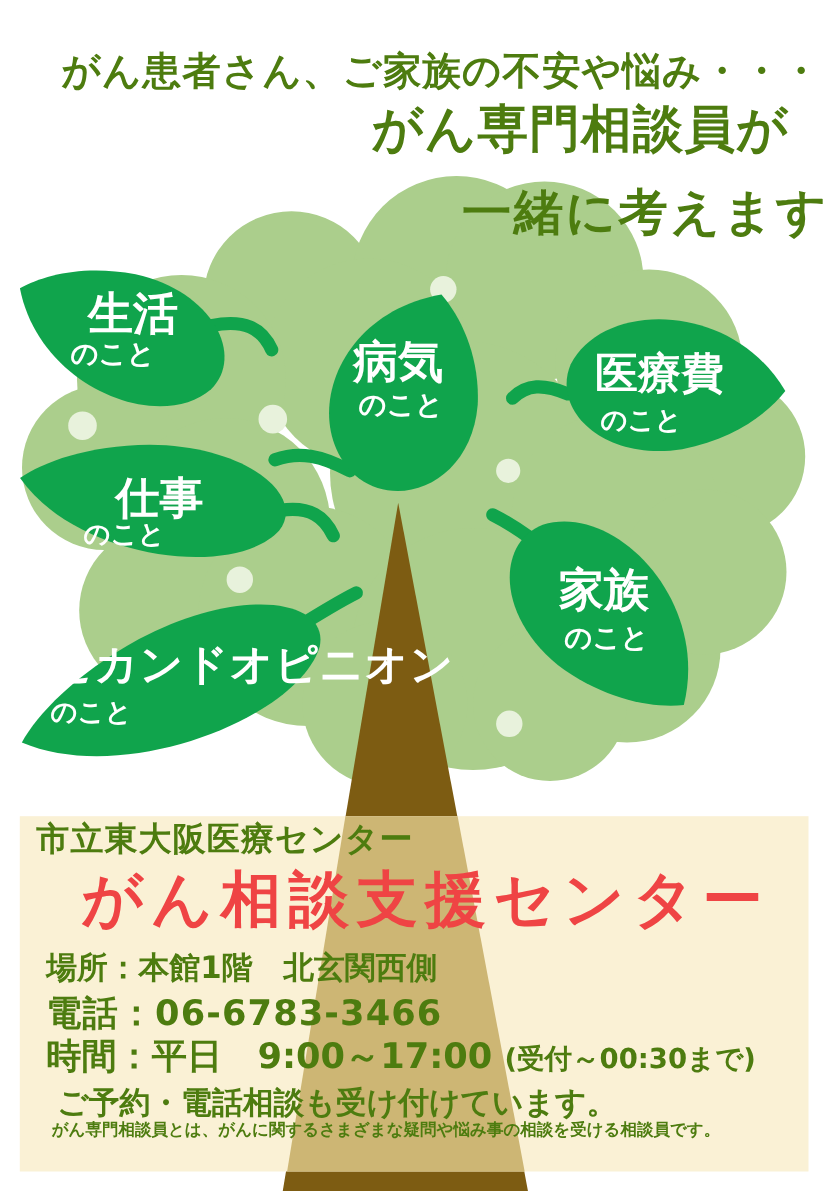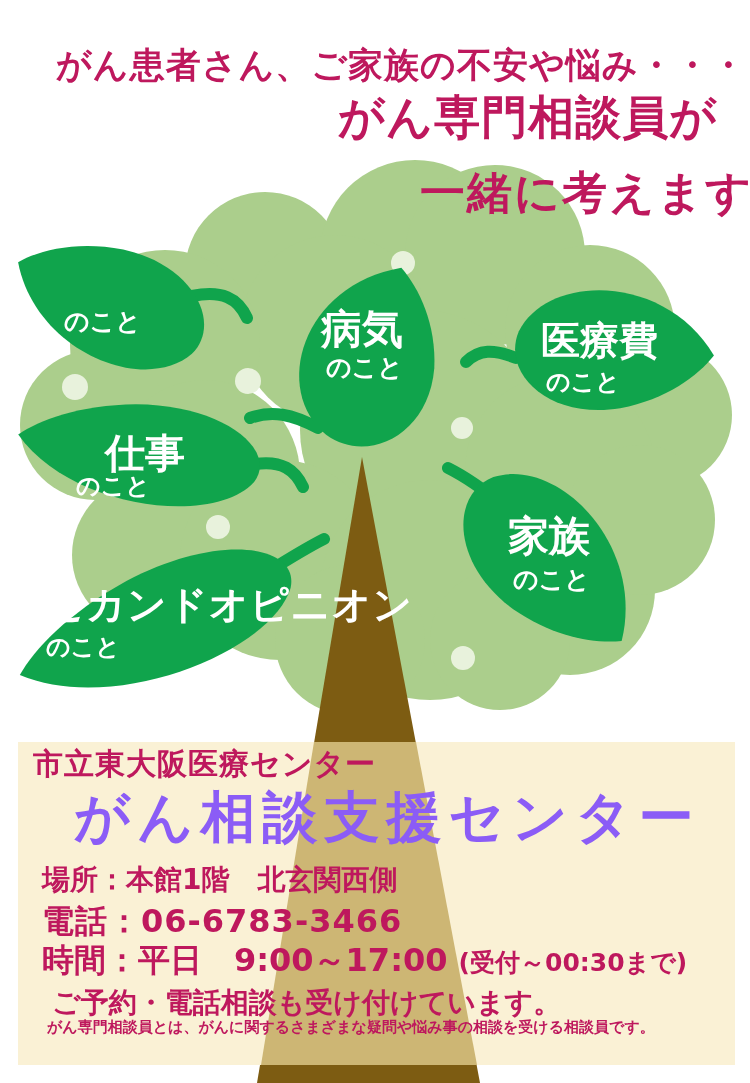--- a/index.html
+++ b/index.html
@@ -4,21 +4,21 @@
 <style>
   html,body{margin:0;padding:0;background:#ffffff;}
   .poster{
     position:relative;
     width:750px;height:1083px;
     overflow:hidden;
     background:#ffffff;
     font-family:"DejaVu Sans","Liberation Sans",sans-serif;
   }
   .poster svg{position:absolute;left:0;top:0;}
-  .txt{position:absolute;white-space:nowrap;line-height:1;font-weight:700;color:#be185d;}
+  .txt{position:absolute;white-space:nowrap;line-height:1;font-weight:700;color:#4d7c0f;}
   .hdr1{left:56px;top:48px;font-size:35px;letter-spacing:1px;}
   .hdr2{left:338px;top:94px;font-size:46px;letter-spacing:1px;}
   .hdr3{left:420px;top:170px;font-size:45px;letter-spacing:2px;}
 
   .leaf-label{position:absolute;line-height:1;font-weight:700;color:#fff;white-space:nowrap;}
   .l1a{left:80px;top:265px;font-size:41px;}
   .l1b{left:64px;top:309px;font-size:25px;}
   .l2a{left:321px;top:309px;font-size:41px;}
   .l2b{left:326px;top:355px;font-size:25px;}
   .l3a{left:541px;top:321px;font-size:39px;}
@@ -84,38 +84,39 @@
       <path d="M 102 0 C 51 -80.5 -66.3 -77 -93.84 -17.5 C -110.16000000000001 24.5 -61.199999999999996 70 10.200000000000001 56 C 56.1 45.5 86.7 21 102 0 Z" transform="translate(612,352) rotate(2)" fill="#10a44c"></path>
       <path d="M 125 0 C 62.5 -66.69999999999999 -81.25 -63.800000000000004 -115 -14.5 C -135 20.299999999999997 -75 58 12.5 46.400000000000006 C 68.75 37.7 106.25 17.4 125 0 Z" transform="translate(142,452) rotate(188)" fill="#10a44c"></path>
       <path d="M 108 0 C 54 -82.8 -70.2 -79.2 -99.36 -18 C -116.64000000000001 25.2 -64.8 72 10.8 57.6 C 59.400000000000006 46.800000000000004 91.8 21.599999999999998 108 0 Z" transform="translate(548,562) rotate(47)" fill="#10a44c"></path>
       <path d="M 148 0 C 74 -71.3 -96.2 -68.2 -136.16 -15.5 C -159.84 21.7 -88.8 62 14.8 49.6 C 81.4 40.300000000000004 125.8 18.599999999999998 148 0 Z" transform="translate(158,622) rotate(159)" fill="#10a44c"></path>
     </svg>
 
   <div class="txt hdr1">がん患者さん、ご家族の不安や悩み・・・</div>
   <div class="txt hdr2">がん専門相談員が</div>
   <div class="txt hdr3">一緒に考えます</div>
 
+  <div class="leaf-label l1a">生活</div>
   <div class="leaf-label l1b">のこと</div>
 
   <div class="leaf-label l2a">病気</div>
   <div class="leaf-label l2b">のこと</div>
 
   <div class="leaf-label l3a">医療費</div>
   <div class="leaf-label l3b">のこと</div>
 
   <div class="leaf-label l4a">仕事</div>
   <div class="leaf-label l4b">のこと</div>
 
   <div class="leaf-label l5a">家族</div>
   <div class="leaf-label l5b">のこと</div>
 
   <div class="leaf-label l6a">セカンドオピニオン</div>
   <div class="leaf-label l6b">のこと</div>
 
   <div class="txt org">市立東大阪医療センター</div>
-  <div class="txt center-title" id="center-title" style="color: #8b5cf6;">がん相談支援センター</div>
+  <div class="txt center-title" id="center-title" style="color: #ef4444;">がん相談支援センター</div>
   <div class="txt place">場所：本館1階　北玄関西側</div>
   <div class="txt phone">電話：06-6783-3466</div>
   <div class="txt hours"><span>時間：平日　9:00～17:00 </span><span class="small-note">(受付～00:30まで)</span></div>
   <div class="txt resv">ご予約・電話相談も受け付けています。</div>
   <div class="txt note1">がん専門相談員とは、がんに関するさまざまな疑問や悩み事の相談を受ける相談員です。</div>
 
 </div>
 
 </body></html>

